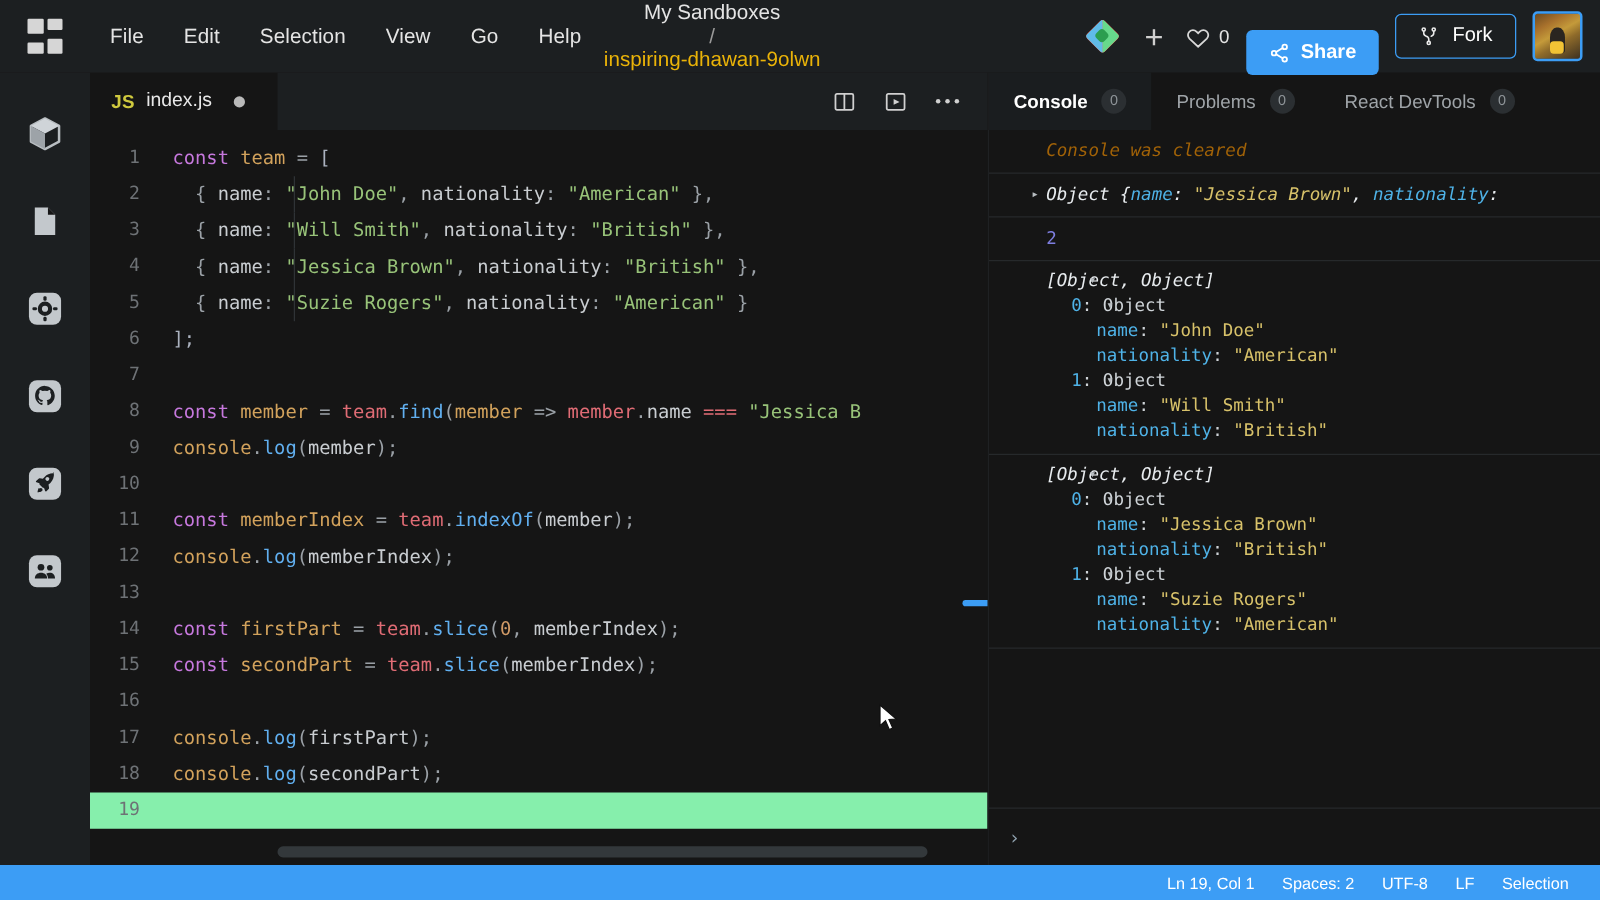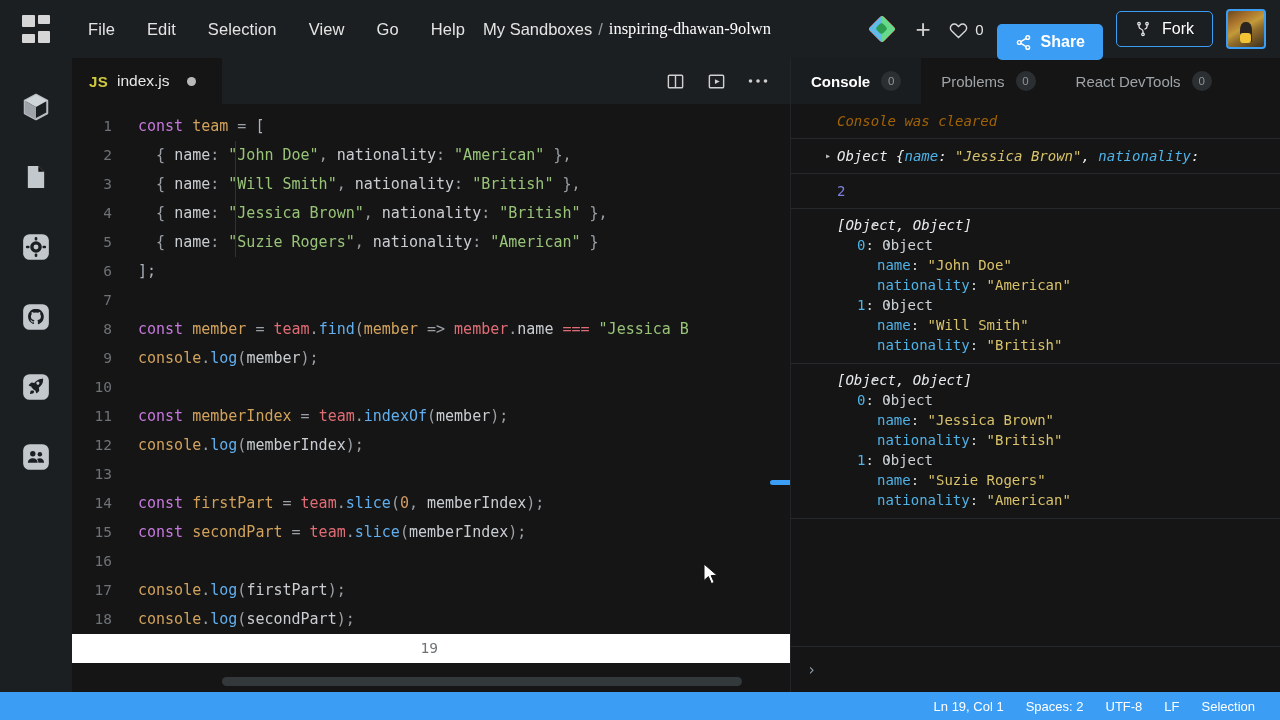--- a/index.html
+++ b/index.html
@@ -25,24 +25,24 @@
   .logo-grid i:nth-child(1){ height:12px; }
   .logo-grid i:nth-child(2){ height:9px; align-self:start; }
   .logo-grid i:nth-child(3){ height:9px; align-self:end; }
   .logo-grid i:nth-child(4){ height:12px; }
 
   .menu { display:flex; align-items:center; gap:0px; }
   .menu-item {
     color:#e4e4e4; font-size:16.5px; padding:6px 16px; cursor:pointer; white-space:nowrap;
     letter-spacing:.1px;
   }
-  .breadcrumb { display:flex; align-items:center; color:#e4e4e4; font-size:16.5px; white-space:nowrap; margin-left:2px; }
+  .breadcrumb { display:flex; align-items:center; color:#e4e4e4; font-size:16.5px; white-space:nowrap; margin-left:2px;flex-direction:column; }
   .bc-link { cursor:pointer; }
   .bc-sep { margin:0 6px; color:#9a9a9a; }
-  .bc-current { color:#ffffff;font-family:Liberation Serif, serif; }
+  .bc-current { color:#eab308; }
 
   .topbar-right { margin-left:auto; display:flex; align-items:center; gap:13px; padding-right:4px; }
   .diamond-logo { width:30px; height:30px; position:relative; cursor:pointer; }
   .diamond-logo .d { position:absolute; width:20px; height:20px; left:5px; top:5px; transform:rotate(45deg); border-radius:3px; }
   .d1 { background:#ff6d5a; }
   .d2 { background:#67d98b; clip-path:polygon(0 0,100% 0,100% 100%); }
   .d3 { background:#4fc3f7; clip-path:polygon(0 0,0 100%,100% 100%); opacity:.9; }
   .d4 { background:#2b9e4f; width:9px !important; height:9px !important; left:10px !important; top:10px !important; border-radius:1px; }
 
   .icon-btn { color:#cfcfcf; cursor:pointer; display:flex; align-items:center; justify-content:center; }
@@ -97,21 +97,21 @@
   .tabbar-spacer { flex:1; }
   .tab-actions { display:flex; align-items:center; gap:22px; padding-right:22px; }
   .tab-actions .icon-btn { color:#d0d0d0; }
 
   .editorwrap { flex:1; position:relative; overflow:hidden; background:#151515; }
   .code {
     font-family:"DejaVu Sans Mono", monospace; font-size:15px; line-height:29px;
     white-space:pre; position:absolute; top:8px; left:0; right:0;
   }
   .ln-row { position:relative; height:29px; display:flex; }
-  .ln-row.active { background:#ffffff;justify-content:center; }
+  .ln-row.active { background:#86efac; }
   .ln-num {
     width:62px; flex:0 0 62px; text-align:right; padding-right:22px;
     color:#6e7276; font-size:14.5px; user-select:none;
   }
   .ln-code { padding-left:4px; color:#d4d4d4; position:relative; }
   .indent-guide {
     position:absolute; left:163px; top:0; width:1px; height:29px; background:#2f3336;
   }
   
   .t-kw    { color:#c678dd; }   

